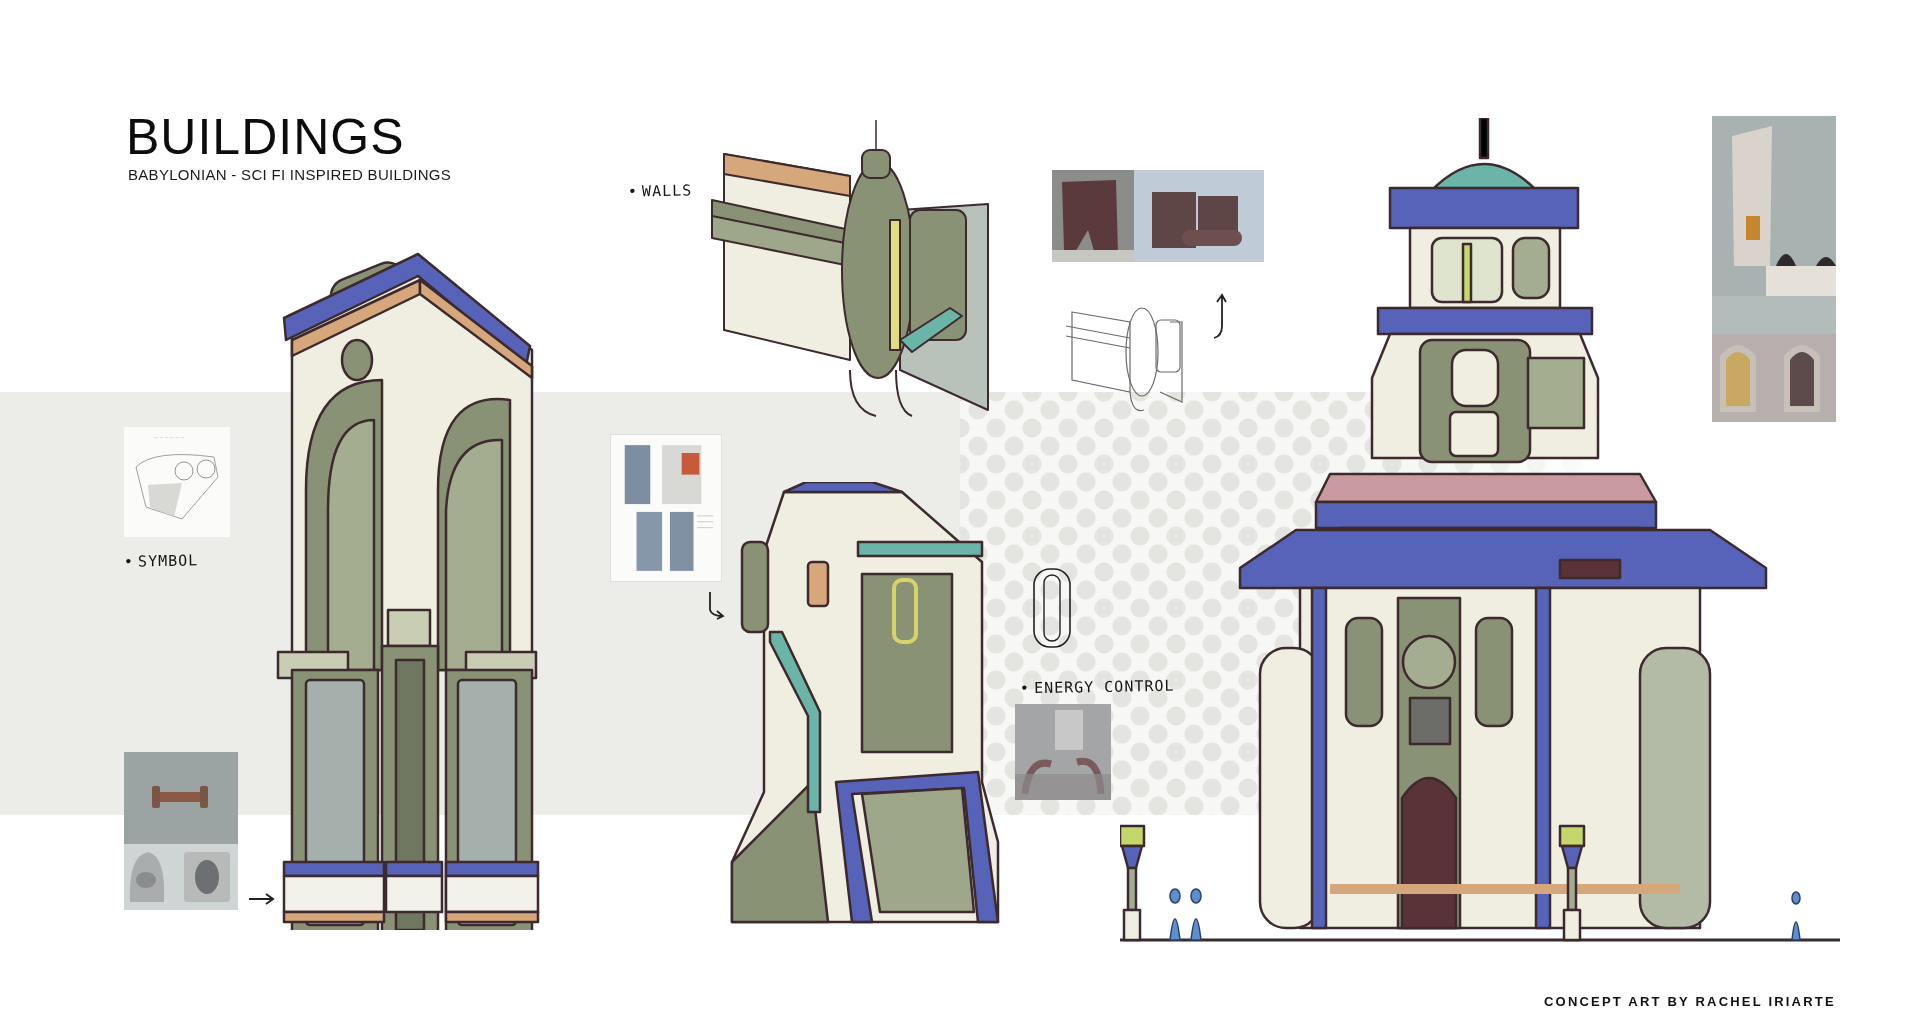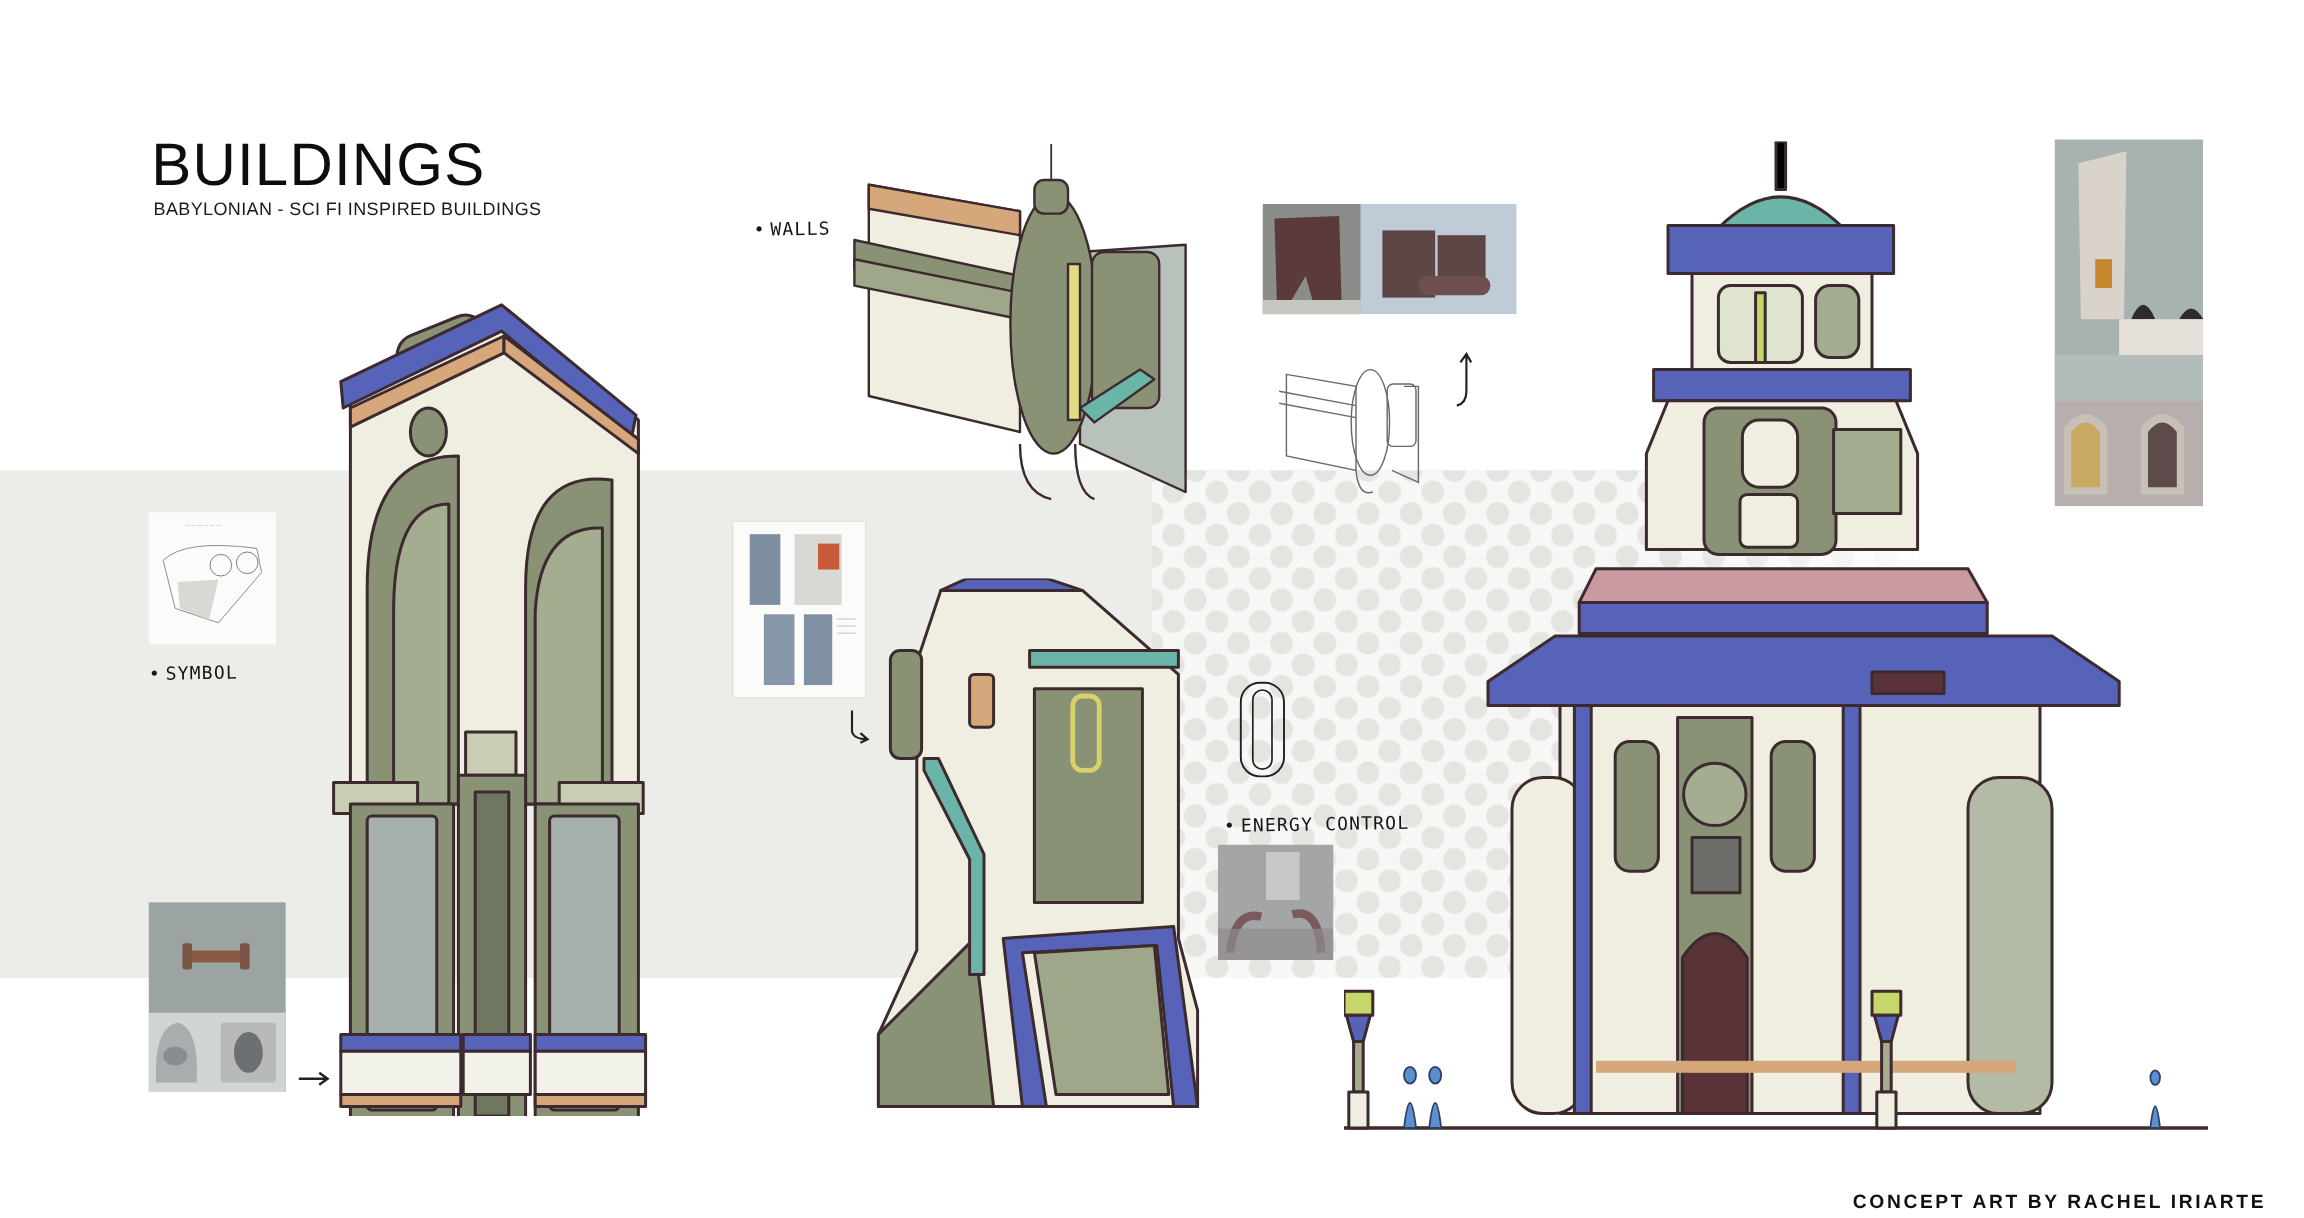--- a/index.html
+++ b/index.html
@@ -13,21 +13,21 @@
     background-color: #f7f7f5;
     background-image: radial-gradient(circle, #e4e4e1 9px, transparent 10px),
                       radial-gradient(circle, #e4e4e1 9px, transparent 10px);
     background-size: 36px 36px; background-position: 0 0, 18px 18px; }
 
   .title { position: absolute; left: 126px; top: 108px; font-family: "Liberation Sans", sans-serif;
     font-size: 50px; letter-spacing: 1px; font-weight: 400; color: #0d0d0d; }
   .subtitle { position: absolute; left: 128px; top: 166px; font-family: "Liberation Sans", sans-serif;
     font-size: 15px; letter-spacing: 0.3px; color: #1a1a1a; }
   .credit { position: absolute; left: 1544px; top: 994px; font-family: "Liberation Sans", sans-serif;
-    font-size: 16px; font-weight: 700; letter-spacing: 2.2px; color: #111; }
+    font-size: 13px; font-weight: 700; letter-spacing: 2.2px; color: #111; }
 
   .hand { position: absolute; font-family: "DejaVu Sans Mono", monospace; font-size: 15px;
     letter-spacing: 1px; color: #151515; transform: rotate(-1deg); }
   .hand::before { content: "•"; margin-right: 4px; }
 
   .ref { position: absolute; overflow: hidden; }
   .ref svg, .art svg { display: block; width: 100%; height: 100%; }
   .art { position: absolute; }
 </style>
 </head>

